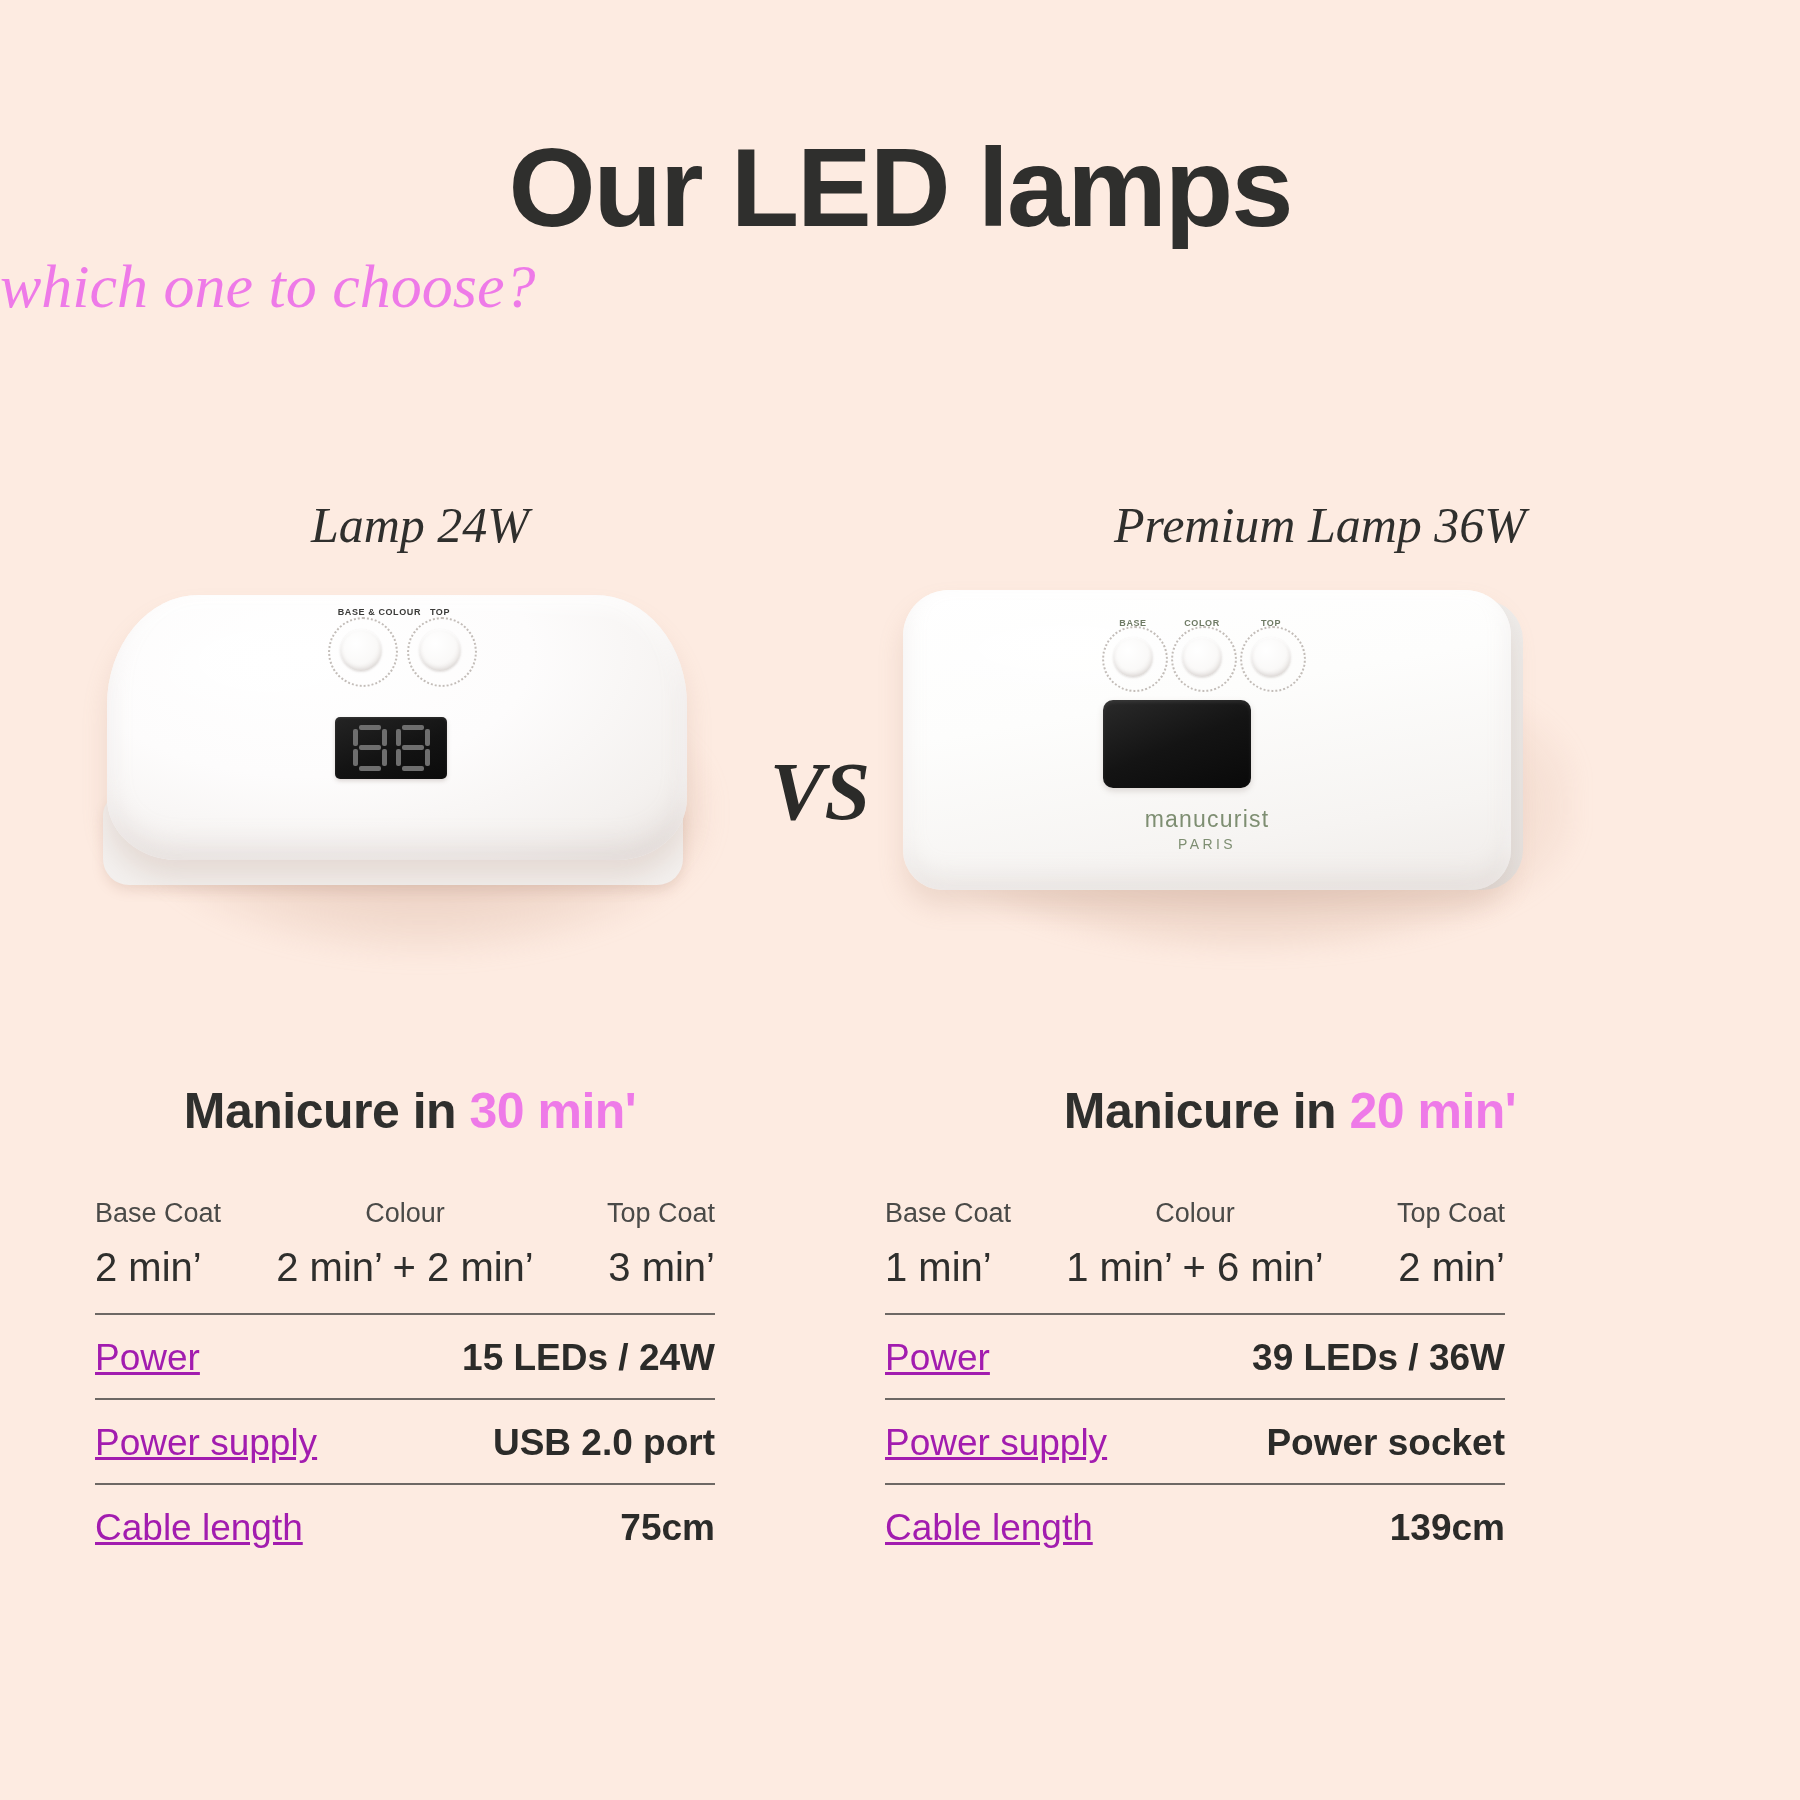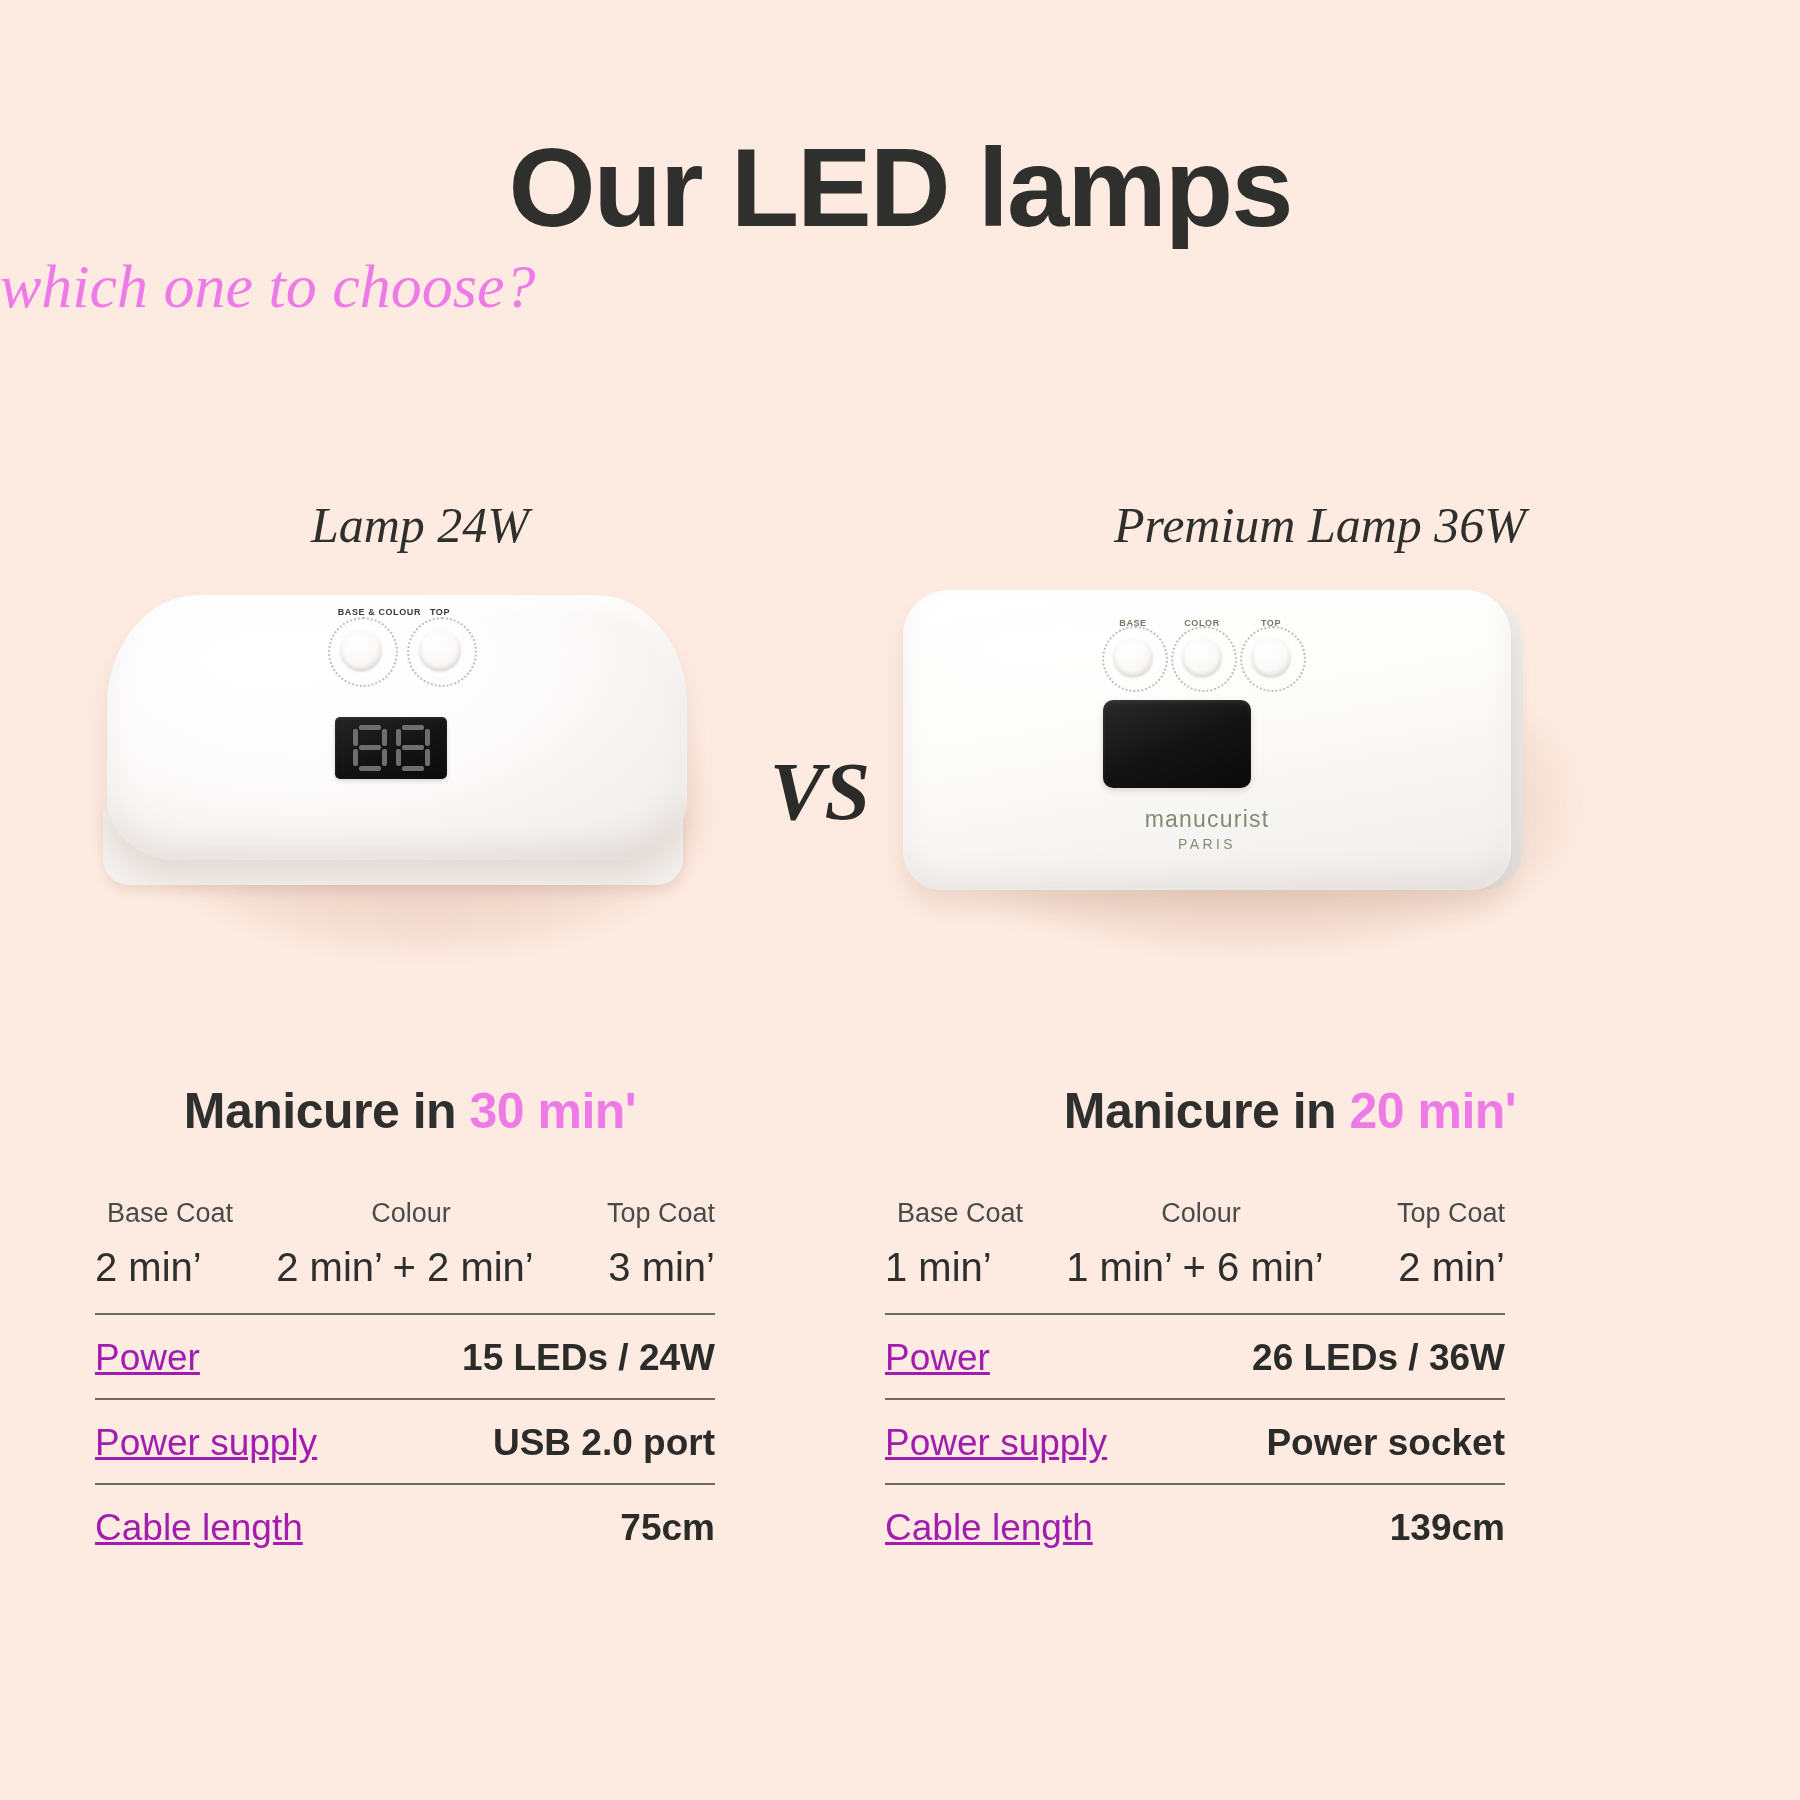--- a/index.html
+++ b/index.html
@@ -202,21 +202,20 @@
   #spec-right{left:885px;width:620px;}
 
   .coat-row{display:flex;justify-content:space-between;align-items:flex-start;}
   .coat-cell{text-align:center;}
   .coat-cell.c0{flex:0 0 150px;text-align:left;}
   .coat-cell.c1{flex:1 1 auto;}
   .coat-cell.c2{flex:0 0 150px;text-align:right;}
   .coat-head{
     font-size:27px;color:#4A4A48;line-height:1;margin-bottom:20px;
     white-space:nowrap;
-    margin-left:12px;
   }
   .coat-val{
     font-size:40px;color:#2F2F2D;line-height:1;white-space:nowrap;
   }
   .coat-cell.c0 .coat-head,.coat-cell.c0 .coat-val{text-align:left;}
   .coat-cell.c2 .coat-head,.coat-cell.c2 .coat-val{text-align:right;}
 
   .divider{height:2px;background:#3C3C3A;opacity:.75;margin:26px 0 0 0;}
 
   .spec-row{
@@ -357,21 +356,21 @@
       </div>
       <div class="coat-cell c2">
         <div class="coat-head">Top Coat</div>
         <div class="coat-val">2 min’</div>
       </div>
     </div>
 
     <div class="divider"></div>
     <div class="spec-row">
       <span class="spec-label">Power</span>
-      <span class="spec-value">26 LEDs / 36W</span>
+      <span class="spec-value">39 LEDs / 36W</span>
     </div>
 
     <div class="divider" style="margin:0;"></div>
     <div class="spec-row">
       <span class="spec-label">Power supply</span>
       <span class="spec-value">Power socket</span>
     </div>
 
     <div class="divider" style="margin:0;"></div>
     <div class="spec-row">

